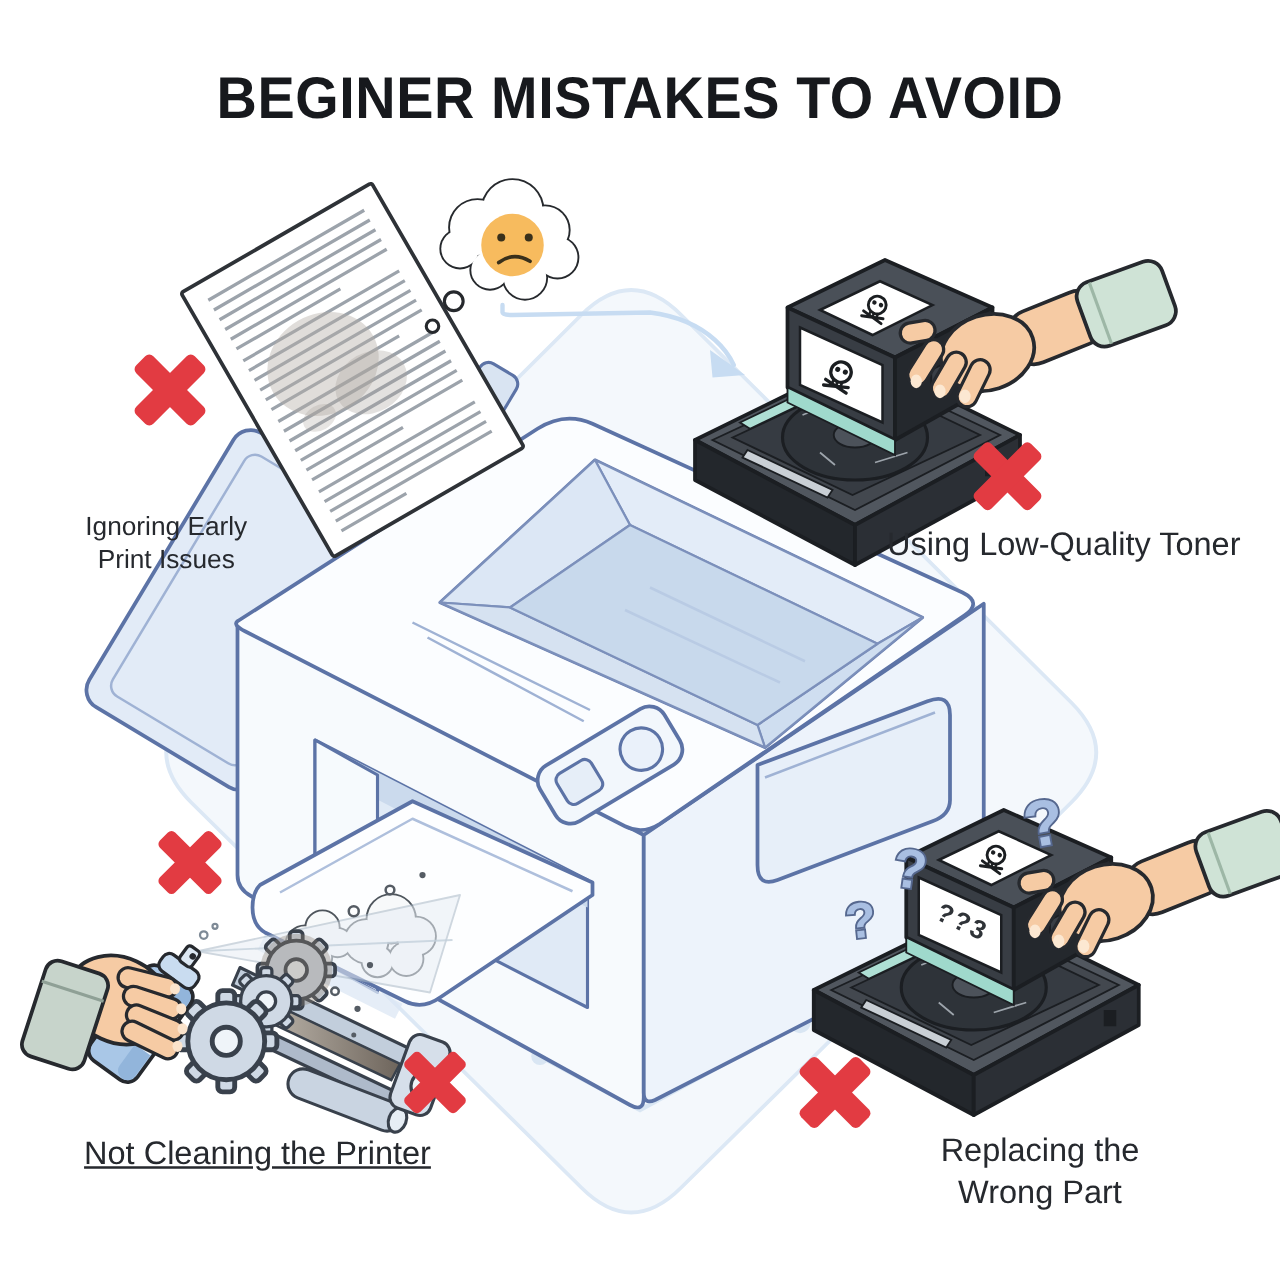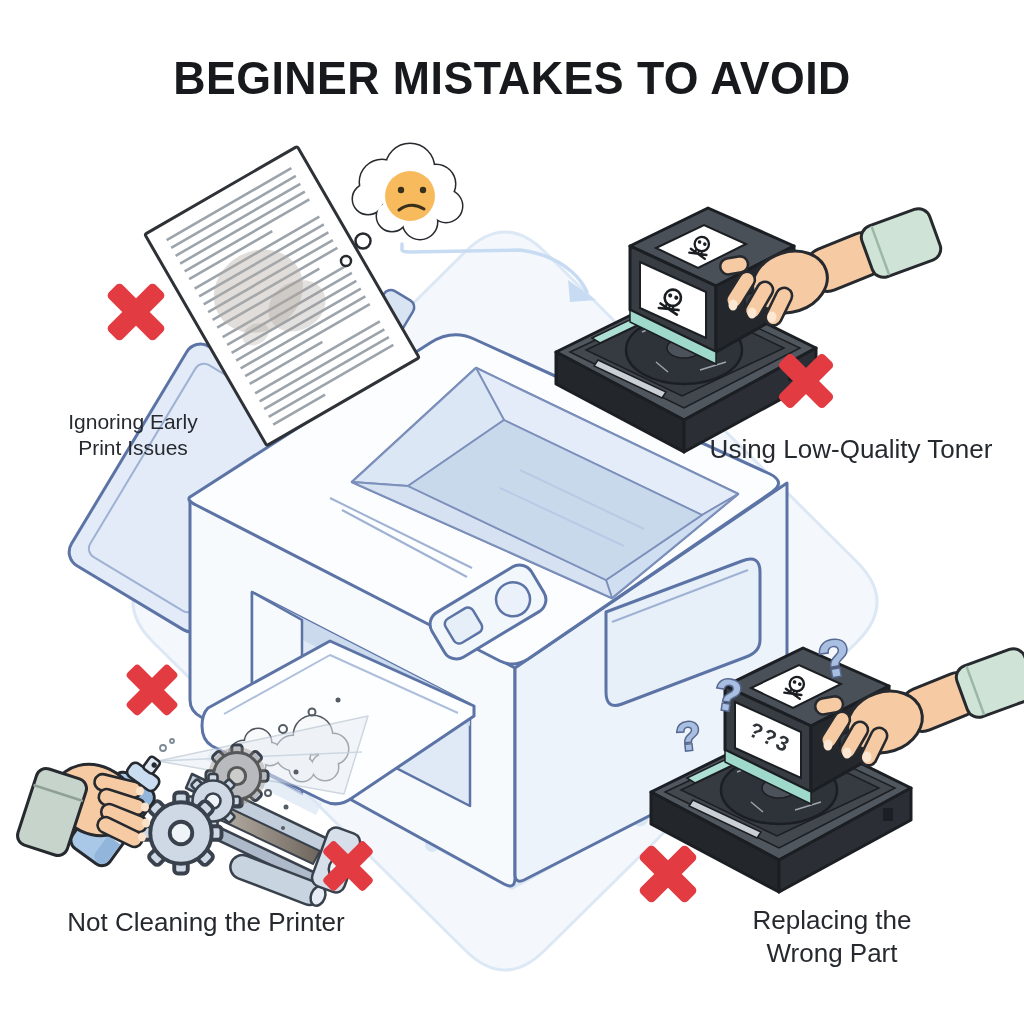--- a/index.html
+++ b/index.html
@@ -4,22 +4,22 @@
 <style>
   html,body{margin:0;padding:0;background:#fff;}
   #canvas{position:relative;width:1024px;height:1024px;background:#ffffff;overflow:hidden;
           font-family:"Liberation Sans",sans-serif;}
   #scene-svg{position:absolute;left:0;top:0;}
   .page-title{position:absolute;left:0;right:0;top:50px;text-align:center;
     font-size:47px;font-weight:bold;color:#17191d;letter-spacing:.5px;
     transform:scaleX(.95);white-space:nowrap;}
   .mistake-label{position:absolute;color:#26292e;white-space:pre-line;line-height:1.25;}
   .lbl-tl{left:14px;top:409px;width:238px;text-align:center;font-size:21px;}
-  .lbl-tr{left:688px;top:433px;width:326px;text-align:center;font-size:26px;}
-  .lbl-bl{left:52px;top:906px;width:308px;text-align:center;font-size:26px;}
+  .lbl-tr{left:688px;top:419px;width:326px;text-align:center;font-size:26px;}
+  .lbl-bl{left:52px;top:906px;width:308px;text-align:center;font-size:26px;text-decoration:underline;}
   .lbl-br{left:712px;top:904px;width:240px;text-align:center;font-size:26px;}
   .qmark{font-weight:bold;paint-order:stroke;stroke:#56688f;stroke-width:3px;fill:#a9bfe2;
          text-anchor:middle;}
   .cart-label-text{font-weight:bold;fill:#2f3338;letter-spacing:2px;text-anchor:middle;}
 </style>
 </head>
 <body>
 
 <div id="canvas">
 

